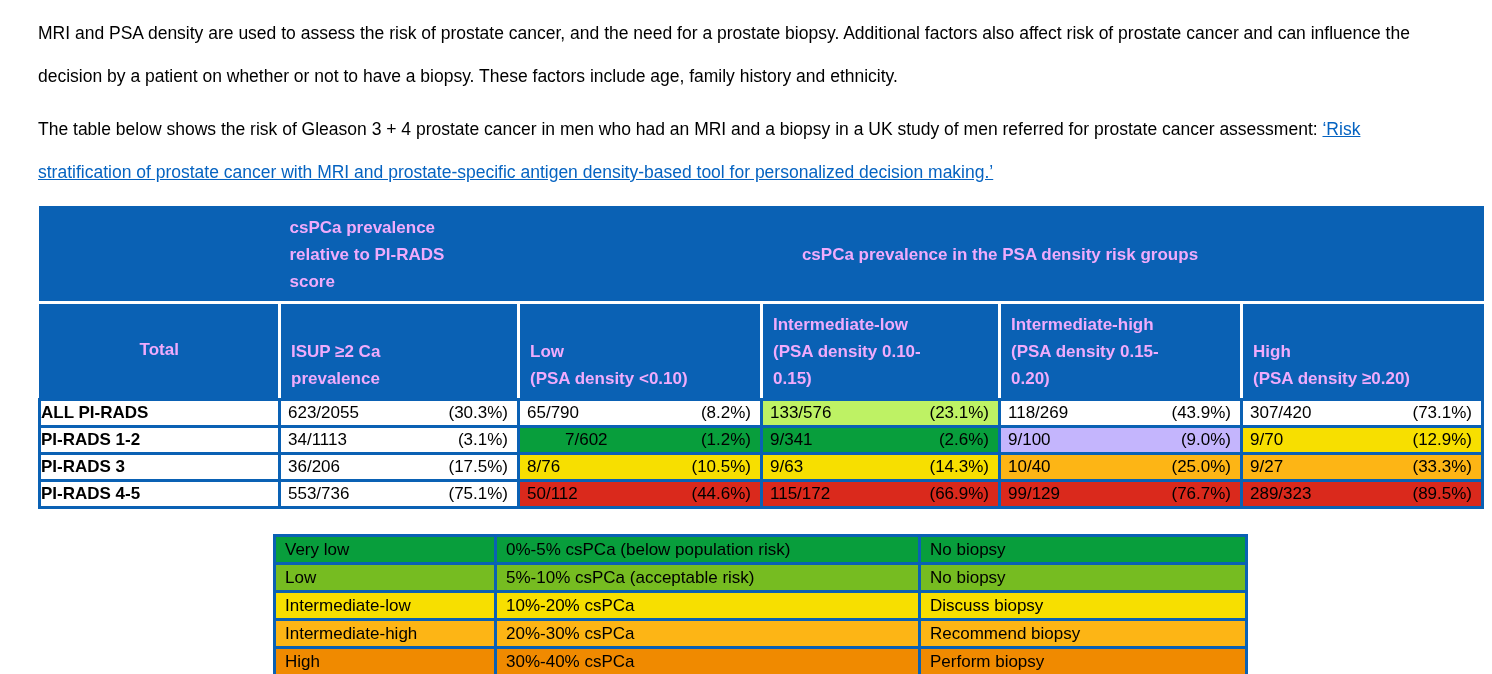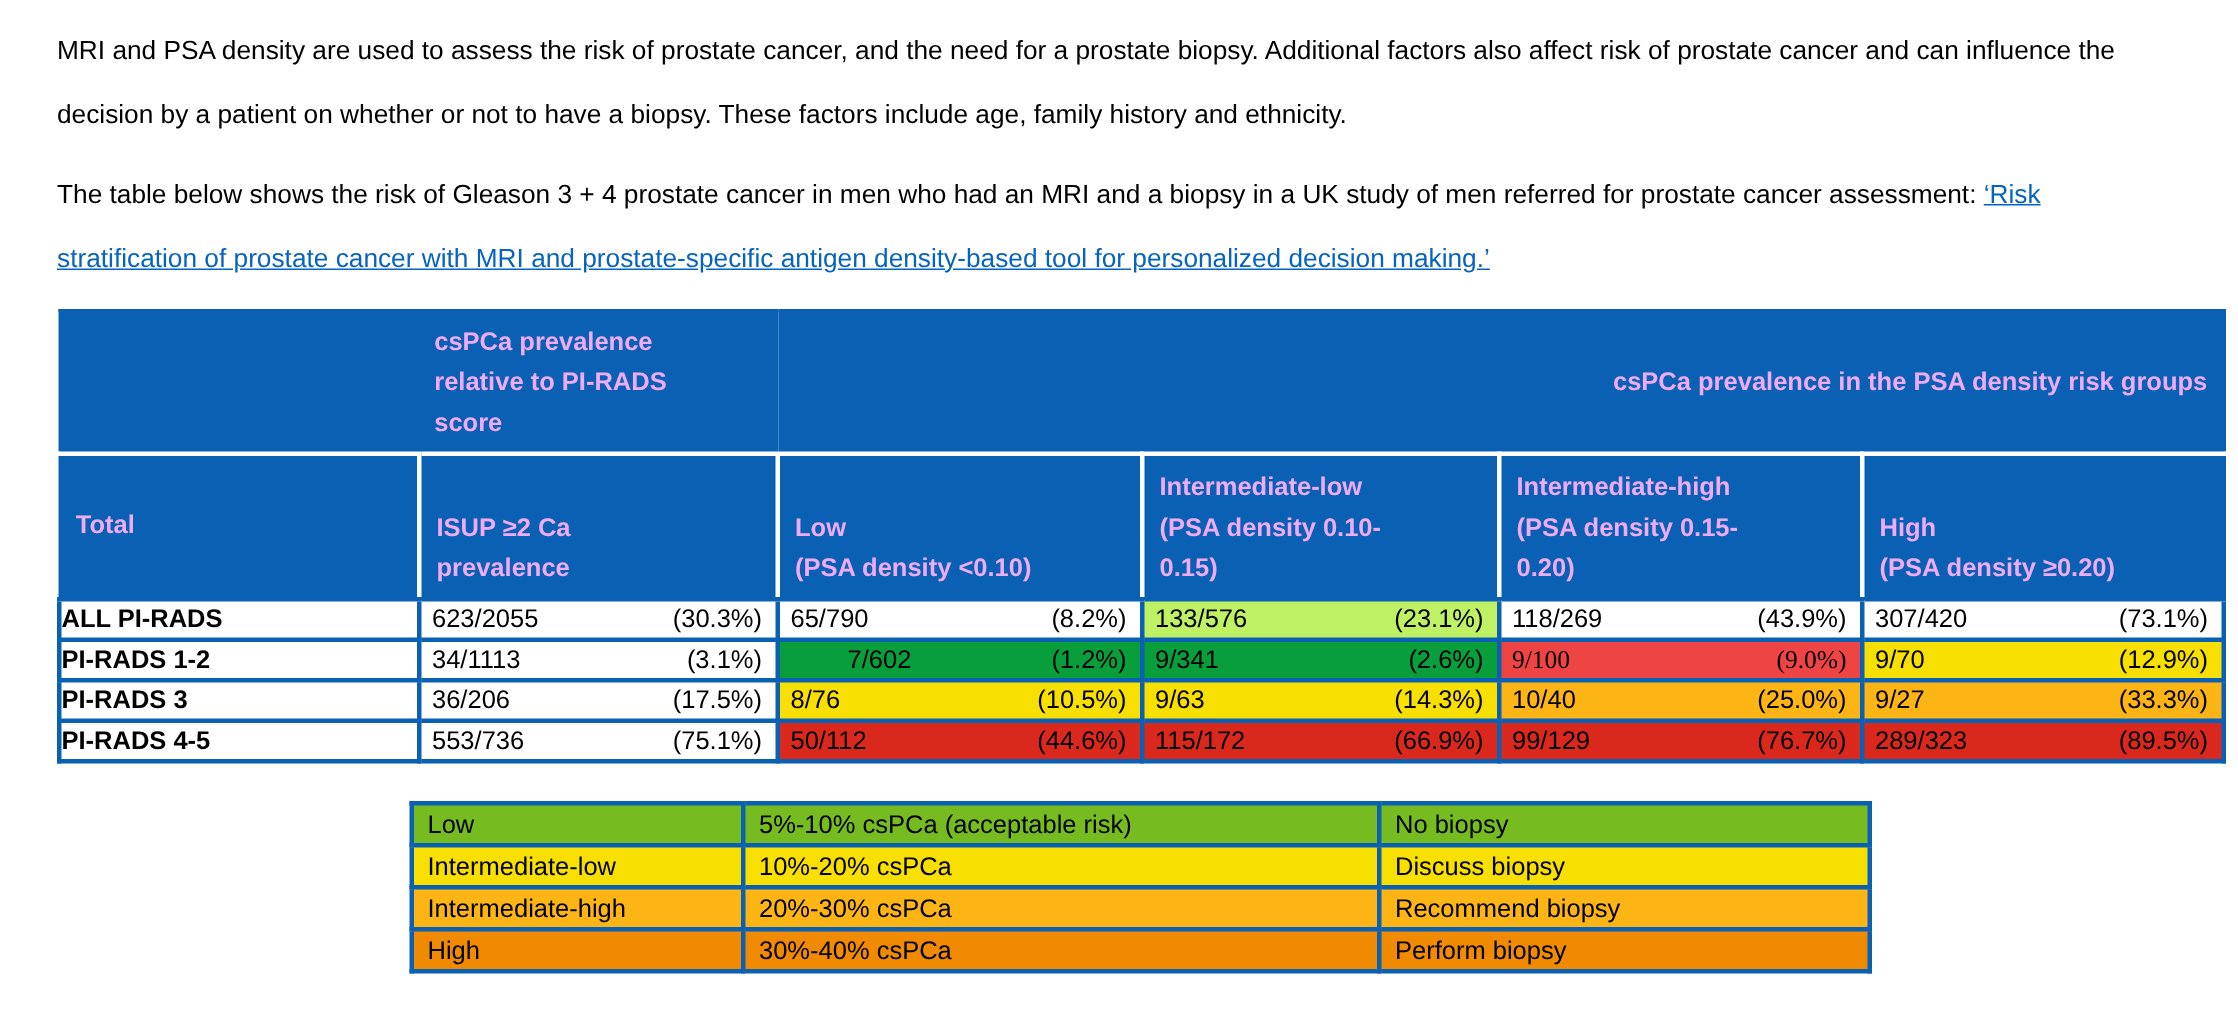--- a/index.html
+++ b/index.html
@@ -15,24 +15,24 @@
   
   table.risk{
     border-collapse:collapse;table-layout:fixed;width:1443px;
     font-size:17px;margin-top:12px;border:2px solid #0A61B4;
   }
   table.risk th{
     background:#0A61B4;color:#f0abfc;font-weight:bold;text-align:left;
     padding:2px 10px 6px 10px;line-height:27px;
   }
   tr.hrow1 th{border-bottom:3px solid #ffffff;height:74px;vertical-align:top;padding-top:6px;}
-  tr.hrow1 th.h-span{text-align:right;vertical-align:middle;}
+  tr.hrow1 th.h-span{text-align:center;vertical-align:middle;}
   tr.hrow2 th{height:86px;vertical-align:bottom;border-bottom:3px solid #0A61B4;}
   tr.hrow2 th + th{border-left:3px solid #ffffff;}
-  tr.hrow2 th.v-mid{vertical-align:middle;}
+  tr.hrow2 th.v-mid{vertical-align:middle;text-align:center;}
   table.risk td{
     border:3px solid #0A61B4;height:24px;padding:0;vertical-align:middle;
   }
   td.rowlabel{font-weight:bold;padding:1px 8px;background:#fff;}
   .cellflex{display:flex;justify-content:space-between;align-items:center;padding:1px 9px 1px 7px;text-align:right;}
   .hline{display:block;}
   
   table.legend{
     border-collapse:collapse;table-layout:fixed;width:972px;
     font-size:17px;margin:25px 0 0 235px;border:3px solid #0A61B4;
@@ -140,21 +140,21 @@
             <span>7/602</span>
             <span>(1.2%)</span>
           </div>
         </td>
     <td style="background: rgb(8, 158, 60);">
           <div class="cellflex">
             <span>9/341</span>
             <span>(2.6%)</span>
           </div>
         </td>
-    <td style="background: #ef4444; font-family: Liberation Serif, serif;">
+    <td style="background: #c4b5fd;">
           <div class="cellflex">
             <span>9/100</span>
             <span>(9.0%)</span>
           </div>
         </td>
     <td style="background: rgb(247, 223, 0);">
           <div class="cellflex">
             <span>9/70</span>
             <span>(12.9%)</span>
           </div>
@@ -229,20 +229,25 @@
 </tbody>
   </table>
 
 <table class="legend">
   <colgroup>
       <col style="width:221px">
       <col style="width:424px">
       <col style="width:327px">
     </colgroup>
   <tbody>
+      <tr>
+    <td style="background: rgb(8, 158, 60);">Very low</td>
+    <td style="background: rgb(8, 158, 60);">0%-5% csPCa (below population risk)</td>
+    <td style="background: rgb(8, 158, 60);">No biopsy</td>
+  </tr>
   <tr>
     <td style="background: rgb(118, 188, 33);">Low</td>
     <td style="background: rgb(118, 188, 33);">5%-10% csPCa (acceptable risk)</td>
     <td style="background: rgb(118, 188, 33);">No biopsy</td>
   </tr>
   <tr>
     <td style="background: rgb(247, 223, 0);">Intermediate-low</td>
     <td style="background: rgb(247, 223, 0);">10%-20% csPCa</td>
     <td style="background: rgb(247, 223, 0);">Discuss biopsy</td>
   </tr>

